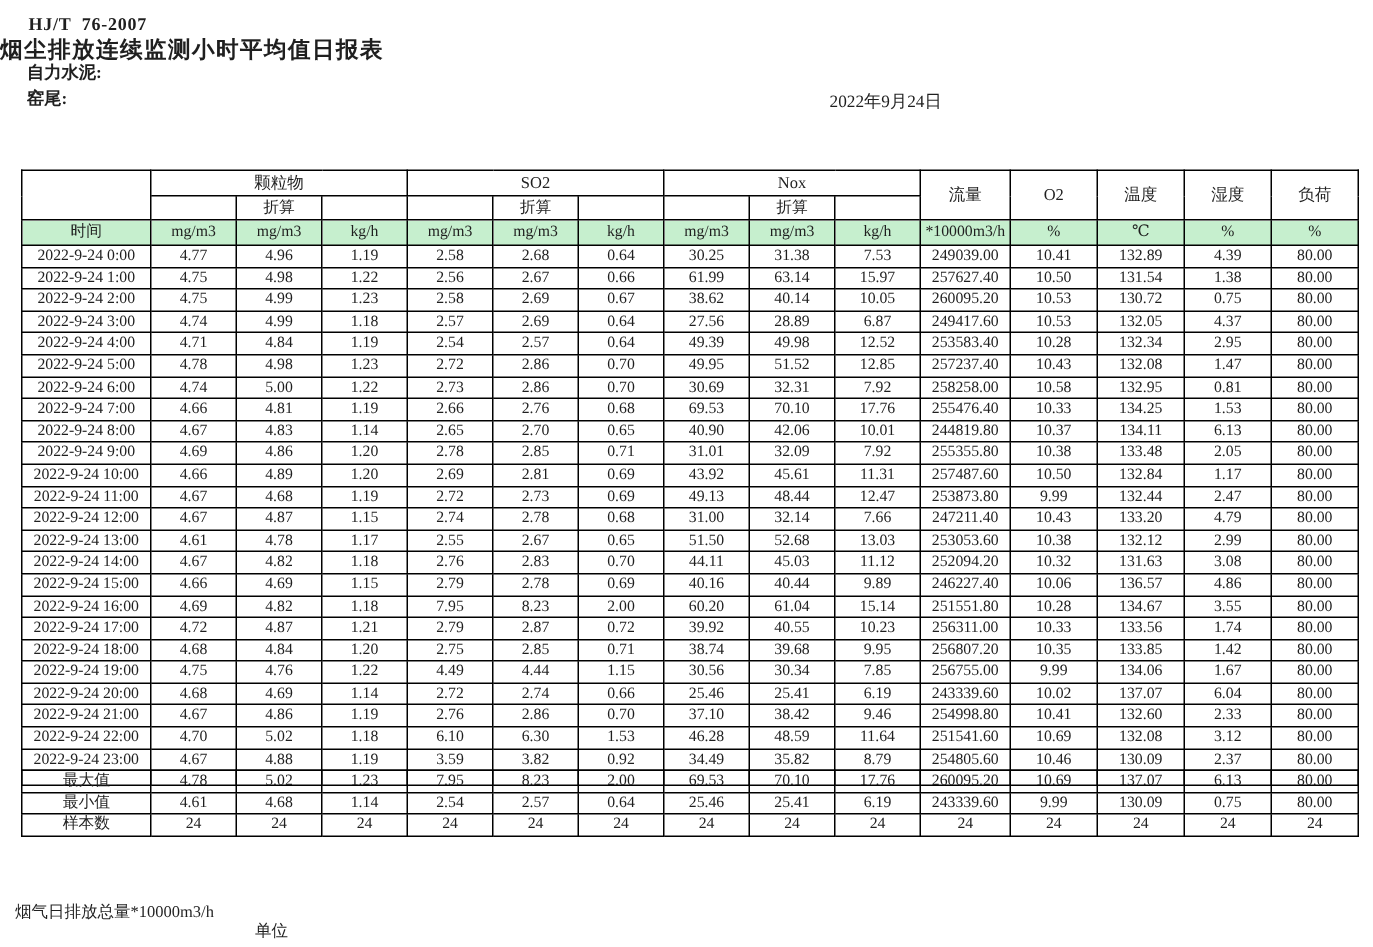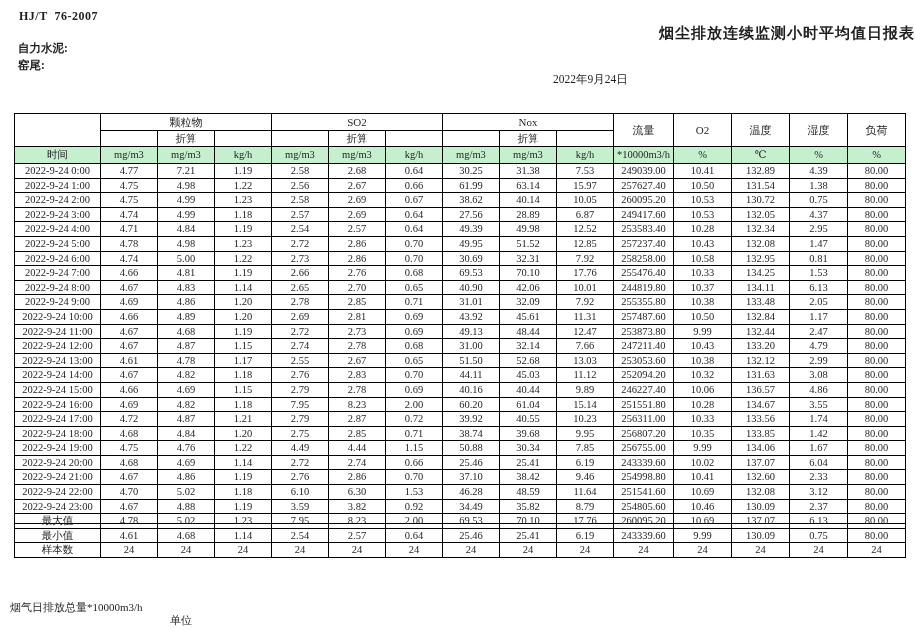--- a/index.html
+++ b/index.html
@@ -2,24 +2,24 @@
 <html style="--hdr-green: #c6efce;"><head>
 <meta charset="utf-8">
 <style>
   html,body{margin:0;padding:0;}
   body{
     width:915px;height:631px;background:#ffffff;position:relative;overflow:hidden;
     font-family:"Liberation Serif","DejaVu Serif",serif;color:#1f1f1f;
   }
   .abs{position:absolute;white-space:pre;}
   .doc-standard{left:19px;top:9px;font-size:12px;font-weight:bold;letter-spacing:.5px;}
-  .doc-title{left:0;top:24px;width:915px;text-align:right;font-size:15px;font-weight:bold;letter-spacing:1px;}
+  .doc-title{left:0;top:24px;width:915px;text-align:left;font-size:15px;font-weight:bold;letter-spacing:1px;}
   .doc-company{left:18px;top:41px;font-size:11.5px;font-weight:bold;}
   .doc-site{left:18px;top:58px;font-size:11.5px;font-weight:bold;}
-  .doc-date{left:553px;top:72px;font-size:11.5px;}
+  .doc-date{left:553px;top:60px;font-size:11.5px;}
   .footer-note{left:10px;top:600px;font-size:11px;}
   .footer-report{left:10px;top:648px;font-size:11px;}
   .footer-unit{left:170px;top:613px;font-size:11px;}
 
   table.grid{border-collapse:collapse;table-layout:fixed;position:absolute;left:14px;}
   table.grid td{
     border:1px solid #000;padding:0;text-align:center;vertical-align:middle;
     font-size:10.5px;line-height:1.1;overflow:hidden;font-weight:normal;
   }
   table.main{top:85px;margin-top:28px;}
@@ -100,21 +100,21 @@
         <td>%</td>
         <td>℃</td>
         <td>%</td>
         <td>%</td>
       </tr>
     </thead>
     <tbody>
         <tr class="data-row">
           <td>2022-9-24 0:00</td>
           <td>4.77</td>
-          <td>7.21</td>
+          <td>4.96</td>
           <td>1.19</td>
           <td>2.58</td>
           <td>2.68</td>
           <td>0.64</td>
           <td>30.25</td>
           <td>31.38</td>
           <td>7.53</td>
           <td>249039.00</td>
           <td>10.41</td>
           <td>132.89</td>
@@ -428,21 +428,21 @@
           <td>80.00</td>
         </tr>
         <tr class="data-row">
           <td>2022-9-24 19:00</td>
           <td>4.75</td>
           <td>4.76</td>
           <td>1.22</td>
           <td>4.49</td>
           <td>4.44</td>
           <td>1.15</td>
-          <td>50.88</td>
+          <td>30.56</td>
           <td>30.34</td>
           <td>7.85</td>
           <td>256755.00</td>
           <td>9.99</td>
           <td>134.06</td>
           <td>1.67</td>
           <td>80.00</td>
         </tr>
         <tr class="data-row">
           <td>2022-9-24 20:00</td>

